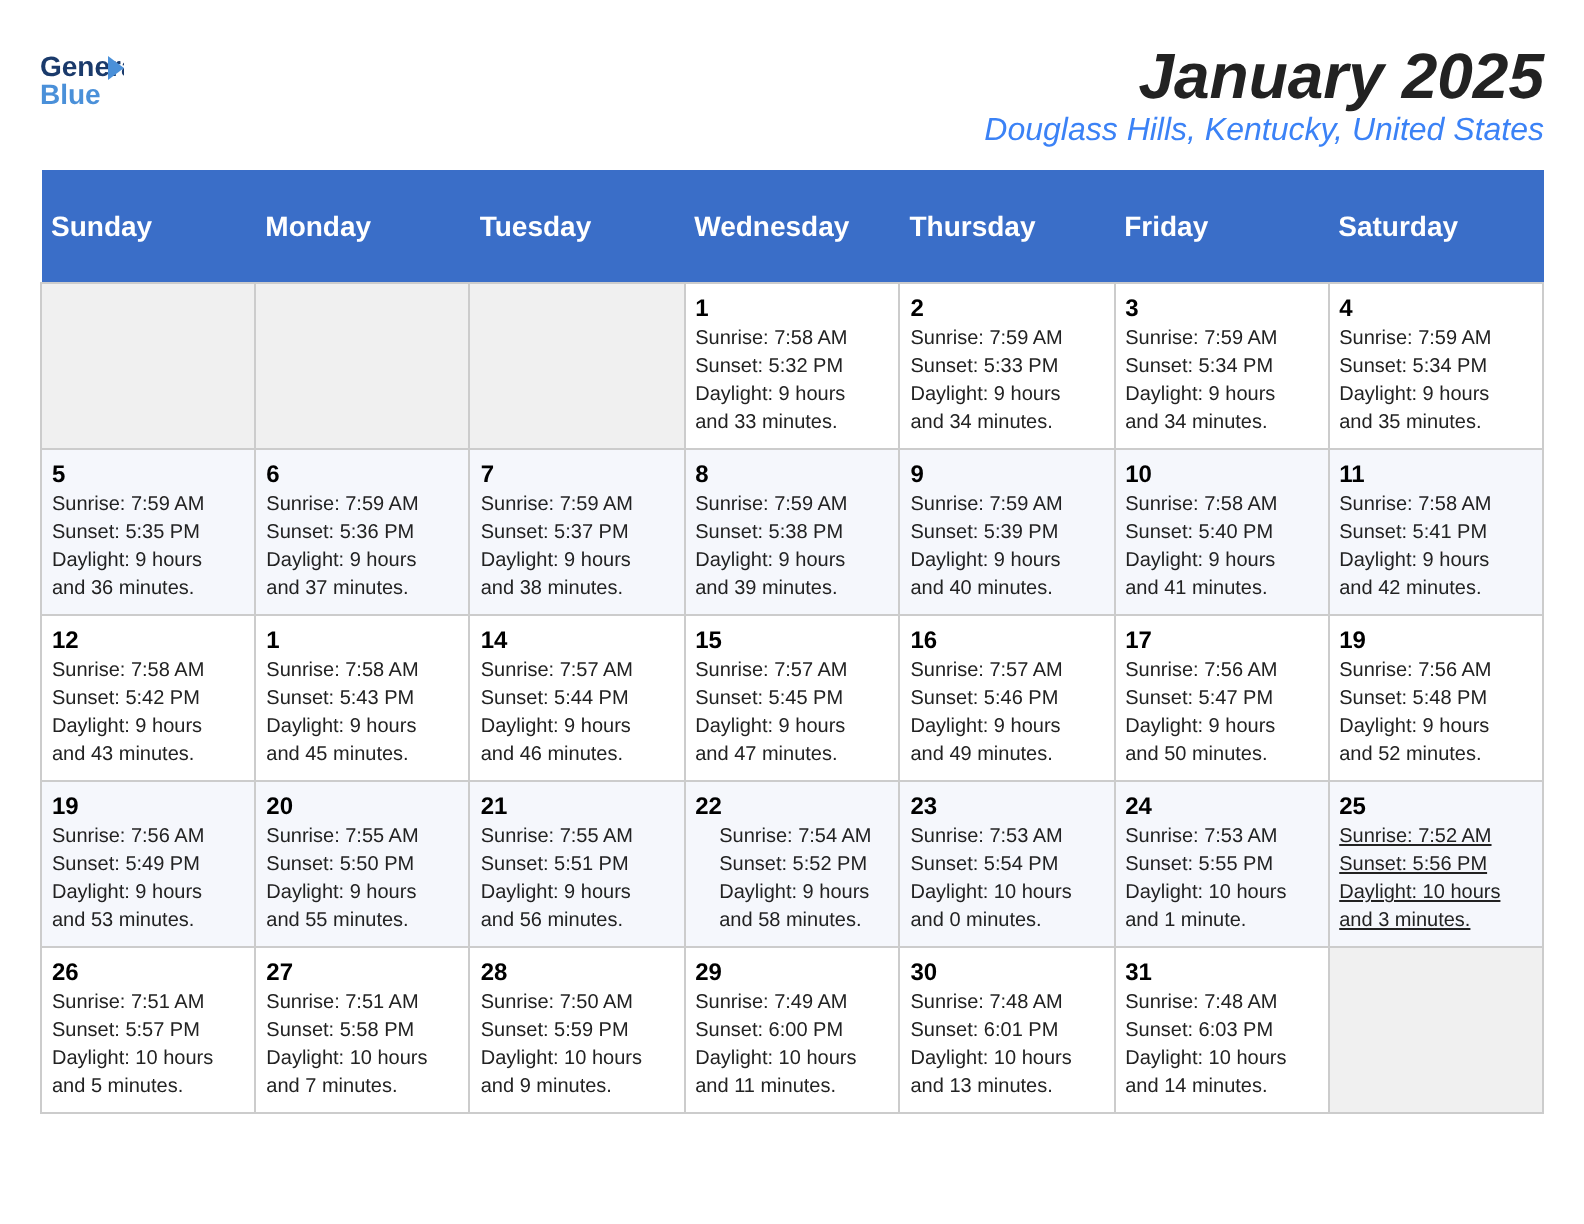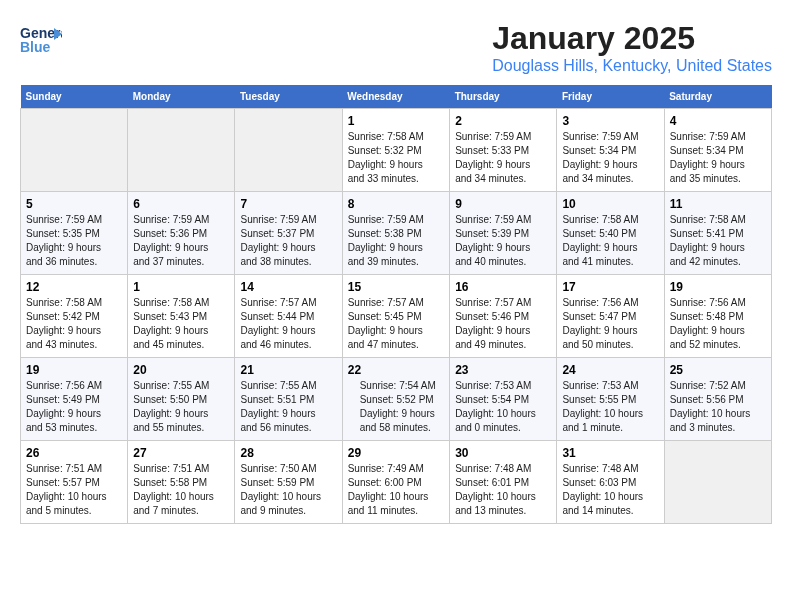--- a/index.html
+++ b/index.html
@@ -15,42 +15,43 @@
       justify-content: space-between;
       align-items: flex-start;
       margin-bottom: 10px;
     }
     .logo {
       display: flex;
       flex-direction: column;
       align-items: flex-start;
     }
     .title-block {
-      text-align: left;
+      text-align: right;
+      font-style: italic;
     }
     .month-title {
       font-size: 32px;
       font-weight: bold;
       color: #222;
     }
     .location-title {
       font-size: 16px;
       color: #3b82f6;
     }
     table {
       width: 100%;
       border-collapse: collapse;
       font-size: 11px;
     }
     thead tr th {
       background: #3a6ec8;
       color: #fff;
-      padding: 6px 5px;
+      padding: 20px 5px;
       text-align: left;
-      font-size: 10px;
+      font-size: 14px;
       font-weight: bold;
     }
     tbody tr td {
       border: 1px solid #ccc;
       vertical-align: top;
       padding: 5px 5px;
       width: 108px;
       min-height: 80px;
       height: 80px;
       background: #fff;
@@ -280,21 +281,21 @@
         </td>
         <td>
           <span class="day-num">24</span>
           <div class="day-detail" style="white-space: pre-line;">Sunrise: 7:53 AM
 Sunset: 5:55 PM
 Daylight: 10 hours
 and 1 minute.</div>
         </td>
         <td>
           <span class="day-num">25</span>
-          <div class="day-detail" style="white-space: pre-line;">Sunrise: 7:52 AM
+          <div class="day-detail" style="white-space: pre-line; text-decoration: underline;">Sunrise: 7:52 AM
 Sunset: 5:56 PM
 Daylight: 10 hours
 and 3 minutes.</div>
         </td>
       </tr>
       <tr>
         <td>
           <span class="day-num">26</span>
           <div class="day-detail" style="white-space: pre-line;">Sunrise: 7:51 AM
 Sunset: 5:57 PM

